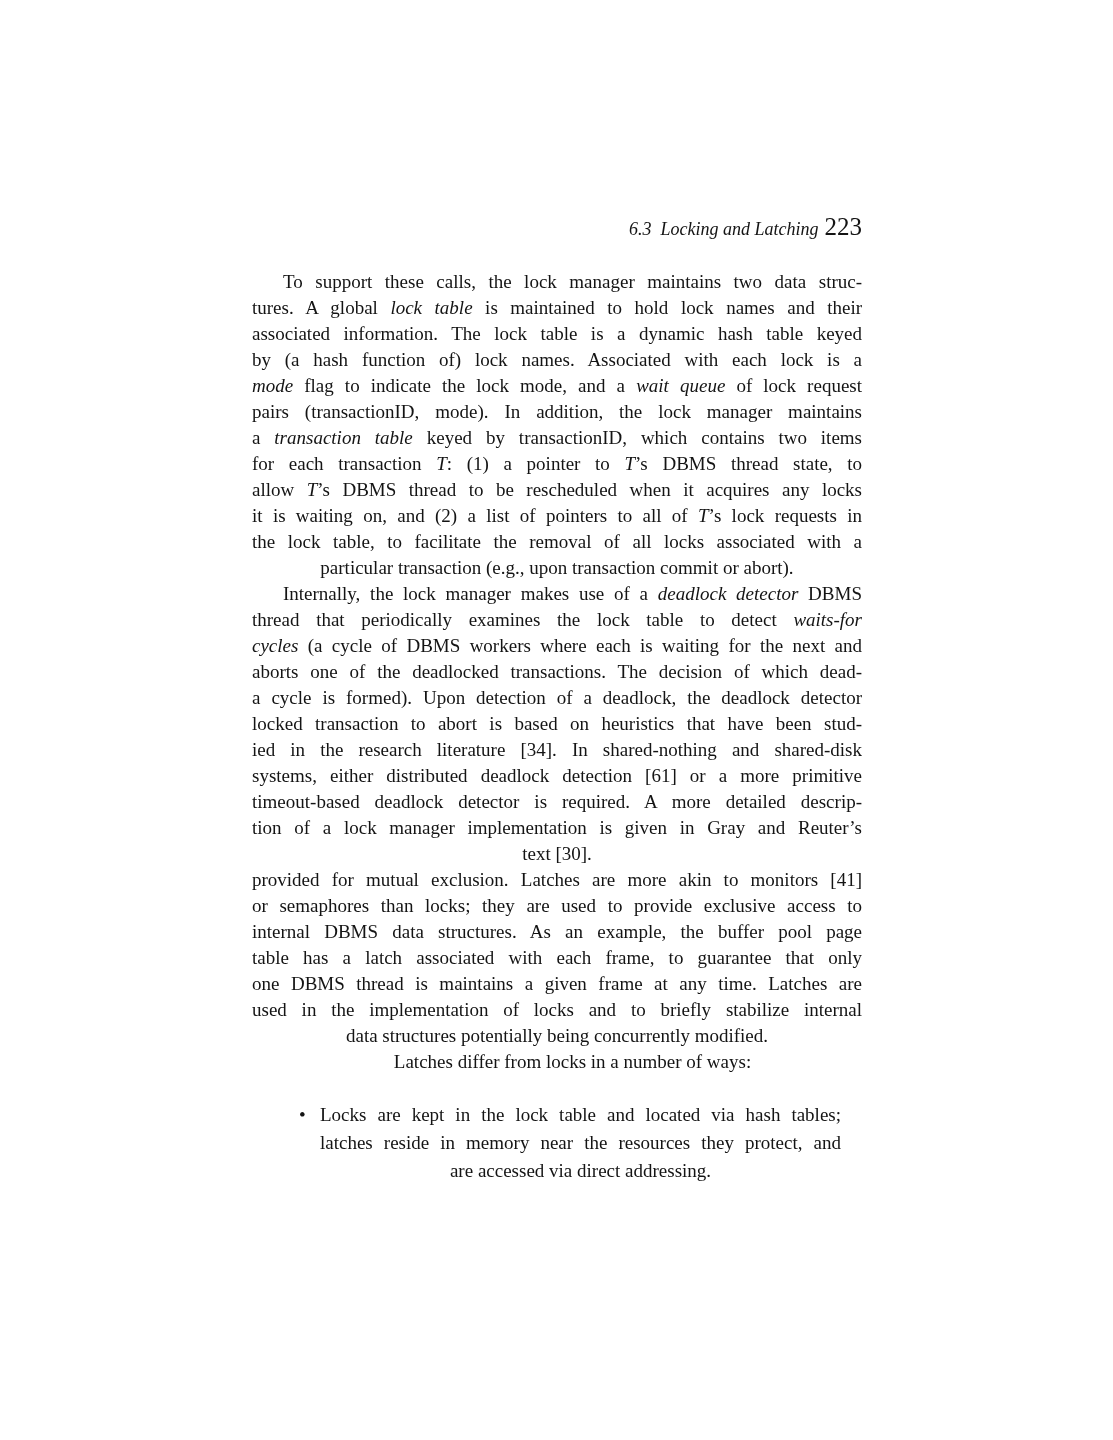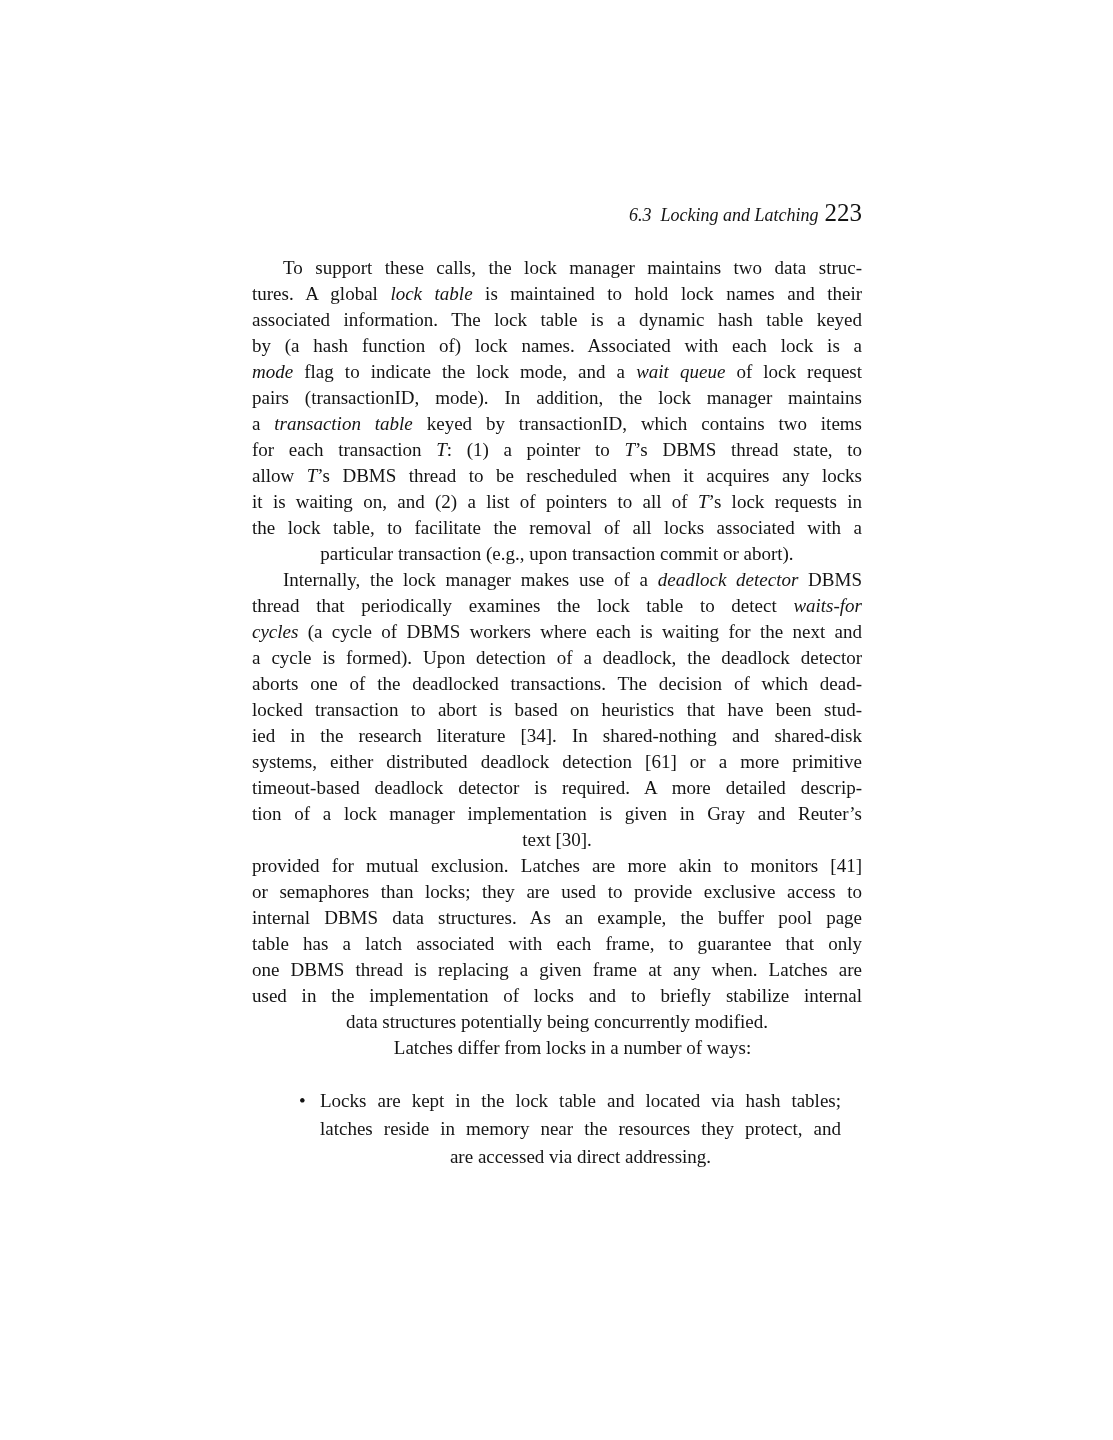--- a/index.html
+++ b/index.html
@@ -8,21 +8,21 @@
     height: 1440px;
     background: #ffffff;
     position: relative;
     overflow: hidden;
     font-family: "Liberation Serif", "DejaVu Serif", serif;
     color: #141414;
   }
   .column {
     position: absolute;
     left: 252px;
-    top: 202px;
+    top: 216px;
     width: 610px;
   }
   .running-header {
     display: flex;
     justify-content: flex-end;
     align-items: baseline;
     line-height: 22px;
     white-space: nowrap;
   }
   .rh-sec {
@@ -91,35 +91,35 @@
         <div class="line j"><span>for each transaction </span><em>T</em><span>: (1) a pointer to </span><em>T</em><span>’s DBMS thread state, to</span></div>
         <div class="line j"><span>allow </span><em>T</em><span>’s DBMS thread to be rescheduled when it acquires any locks</span></div>
         <div class="line j"><span>it is waiting on, and (2) a list of pointers to all of </span><em>T</em><span>’s lock requests in</span></div>
         <div class="line j"><span>the lock table, to facilitate the removal of all locks associated with a</span></div>
         <div class="line last"><span>particular transaction (e.g., upon transaction commit or abort).</span></div>
       </div>
       <div class="para">
         <div class="line j ind"><span>Internally, the lock manager makes use of a </span><em>deadlock detector</em><span> DBMS</span></div>
         <div class="line j"><span>thread that periodically examines the lock table to detect </span><em>waits-for</em></div>
         <div class="line j"><em>cycles</em><span> (a cycle of DBMS workers where each is waiting for the next and</span></div>
+        <div class="line j"><span>aborts one of the deadlocked transactions. The decision of which dead-</span></div>
         <div class="line j"><span>a cycle is formed). Upon detection of a deadlock, the deadlock detector</span></div>
-        <div class="line j"><span>aborts one of the deadlocked transactions. The decision of which dead-</span></div>
         <div class="line j"><span>locked transaction to abort is based on heuristics that have been stud-</span></div>
         <div class="line j"><span>ied in the research literature [34]. In shared-nothing and shared-disk</span></div>
         <div class="line j"><span>systems, either distributed deadlock detection [61] or a more primitive</span></div>
         <div class="line j"><span>timeout-based deadlock detector is required. A more detailed descrip-</span></div>
         <div class="line j"><span>tion of a lock manager implementation is given in Gray and Reuter’s</span></div>
         <div class="line last"><span>text [30].</span></div>
       </div>
       <div class="para">
         <div class="line j"><span>provided for mutual exclusion. Latches are more akin to monitors [41]</span></div>
         <div class="line j"><span>or semaphores than locks; they are used to provide exclusive access to</span></div>
         <div class="line j"><span>internal DBMS data structures. As an example, the buffer pool page</span></div>
         <div class="line j"><span>table has a latch associated with each frame, to guarantee that only</span></div>
-        <div class="line j"><span>one DBMS thread is replacing a given frame at any when. Latches are</span></div>
+        <div class="line j"><span>one DBMS thread is maintains a given frame at any time. Latches are</span></div>
         <div class="line j"><span>used in the implementation of locks and to briefly stabilize internal</span></div>
         <div class="line last"><span>data structures potentially being concurrently modified.</span></div>
       </div>
       <div class="para">
         <div class="line last ind"><span>Latches differ from locks in a number of ways:</span></div>
       </div>
       <div class="bullets">
         <div class="bullet-item">
           <span class="marker">•</span>
           <div class="line j"><span>Locks are kept in the lock table and located via hash tables;</span></div>

